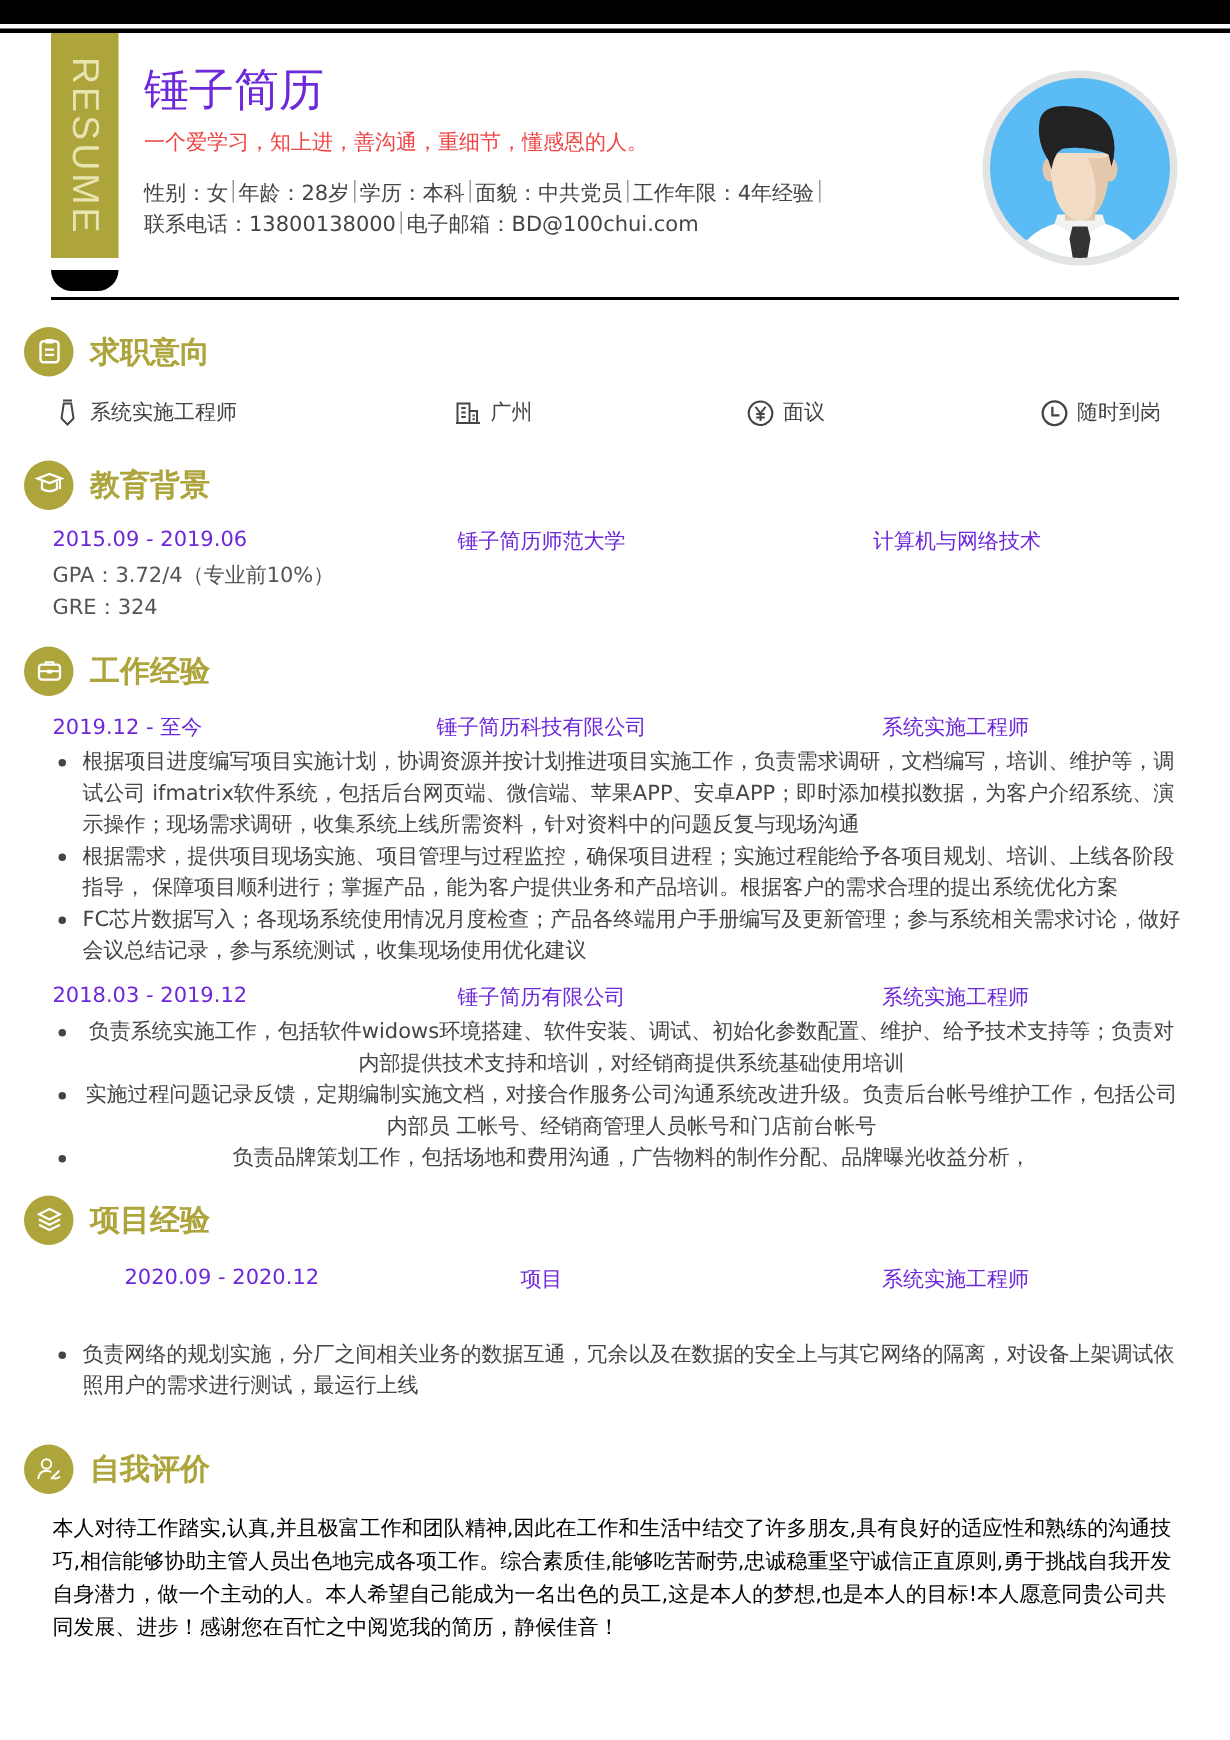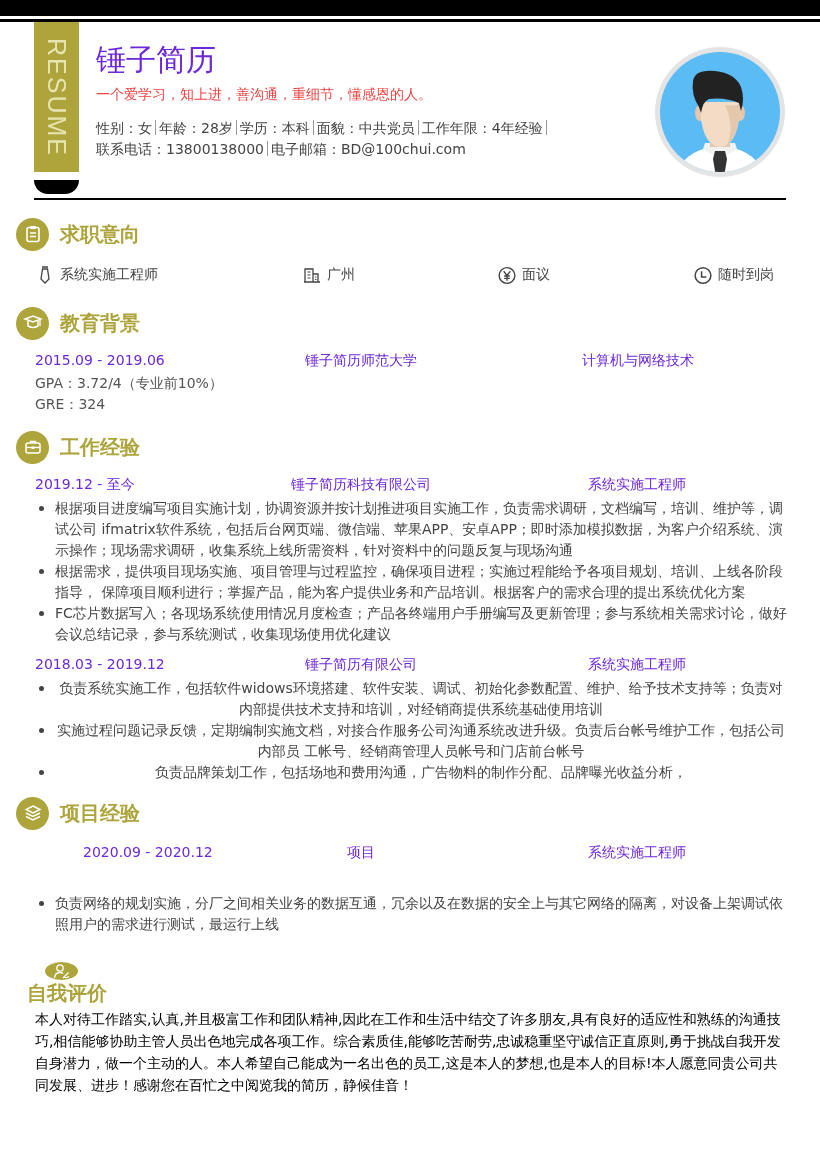--- a/index.html
+++ b/index.html
@@ -209,21 +209,21 @@
 
 <div class="row-head" style="top:844px;">
   <span style="left:0;margin-left:48px;">2020.09 - 2020.12</span>
   <span style="left:312px;">项目</span>
   <span style="left:553px;">系统实施工程师</span>
 </div>
 <ul class="bullets" style="top:865px;margin-top:28px;">
   <li>负责网络的规划实施，分厂之间相关业务的数据互通，冗余以及在数据的安全上与其它网络的隔离，对设备上架调试依照用户的需求进行测试，最运行上线</li>
 </ul>
 
-<div class="section-head" style="top:962px;flex-direction:column;">
+<div class="section-head" style="top:962px;">
   <div class="sec-icon">
     <svg width="18" height="18" viewBox="0 0 18 18">
         <circle cx="7" cy="6" r="3.2" fill="none" stroke="#fff" stroke-width="1.3"></circle>
         <path d="M1.5 16 Q2 10.5 7 10.5 Q9 10.5 10 11.5" fill="none" stroke="#fff" stroke-width="1.3"></path>
         <path d="M10 16 L15.5 10.5 M11 15 Q13 16.5 16 14.5" fill="none" stroke="#fff" stroke-width="1.3"></path>
       </svg>
   </div>
   <div class="sec-title">自我评价</div>
 </div>
 

